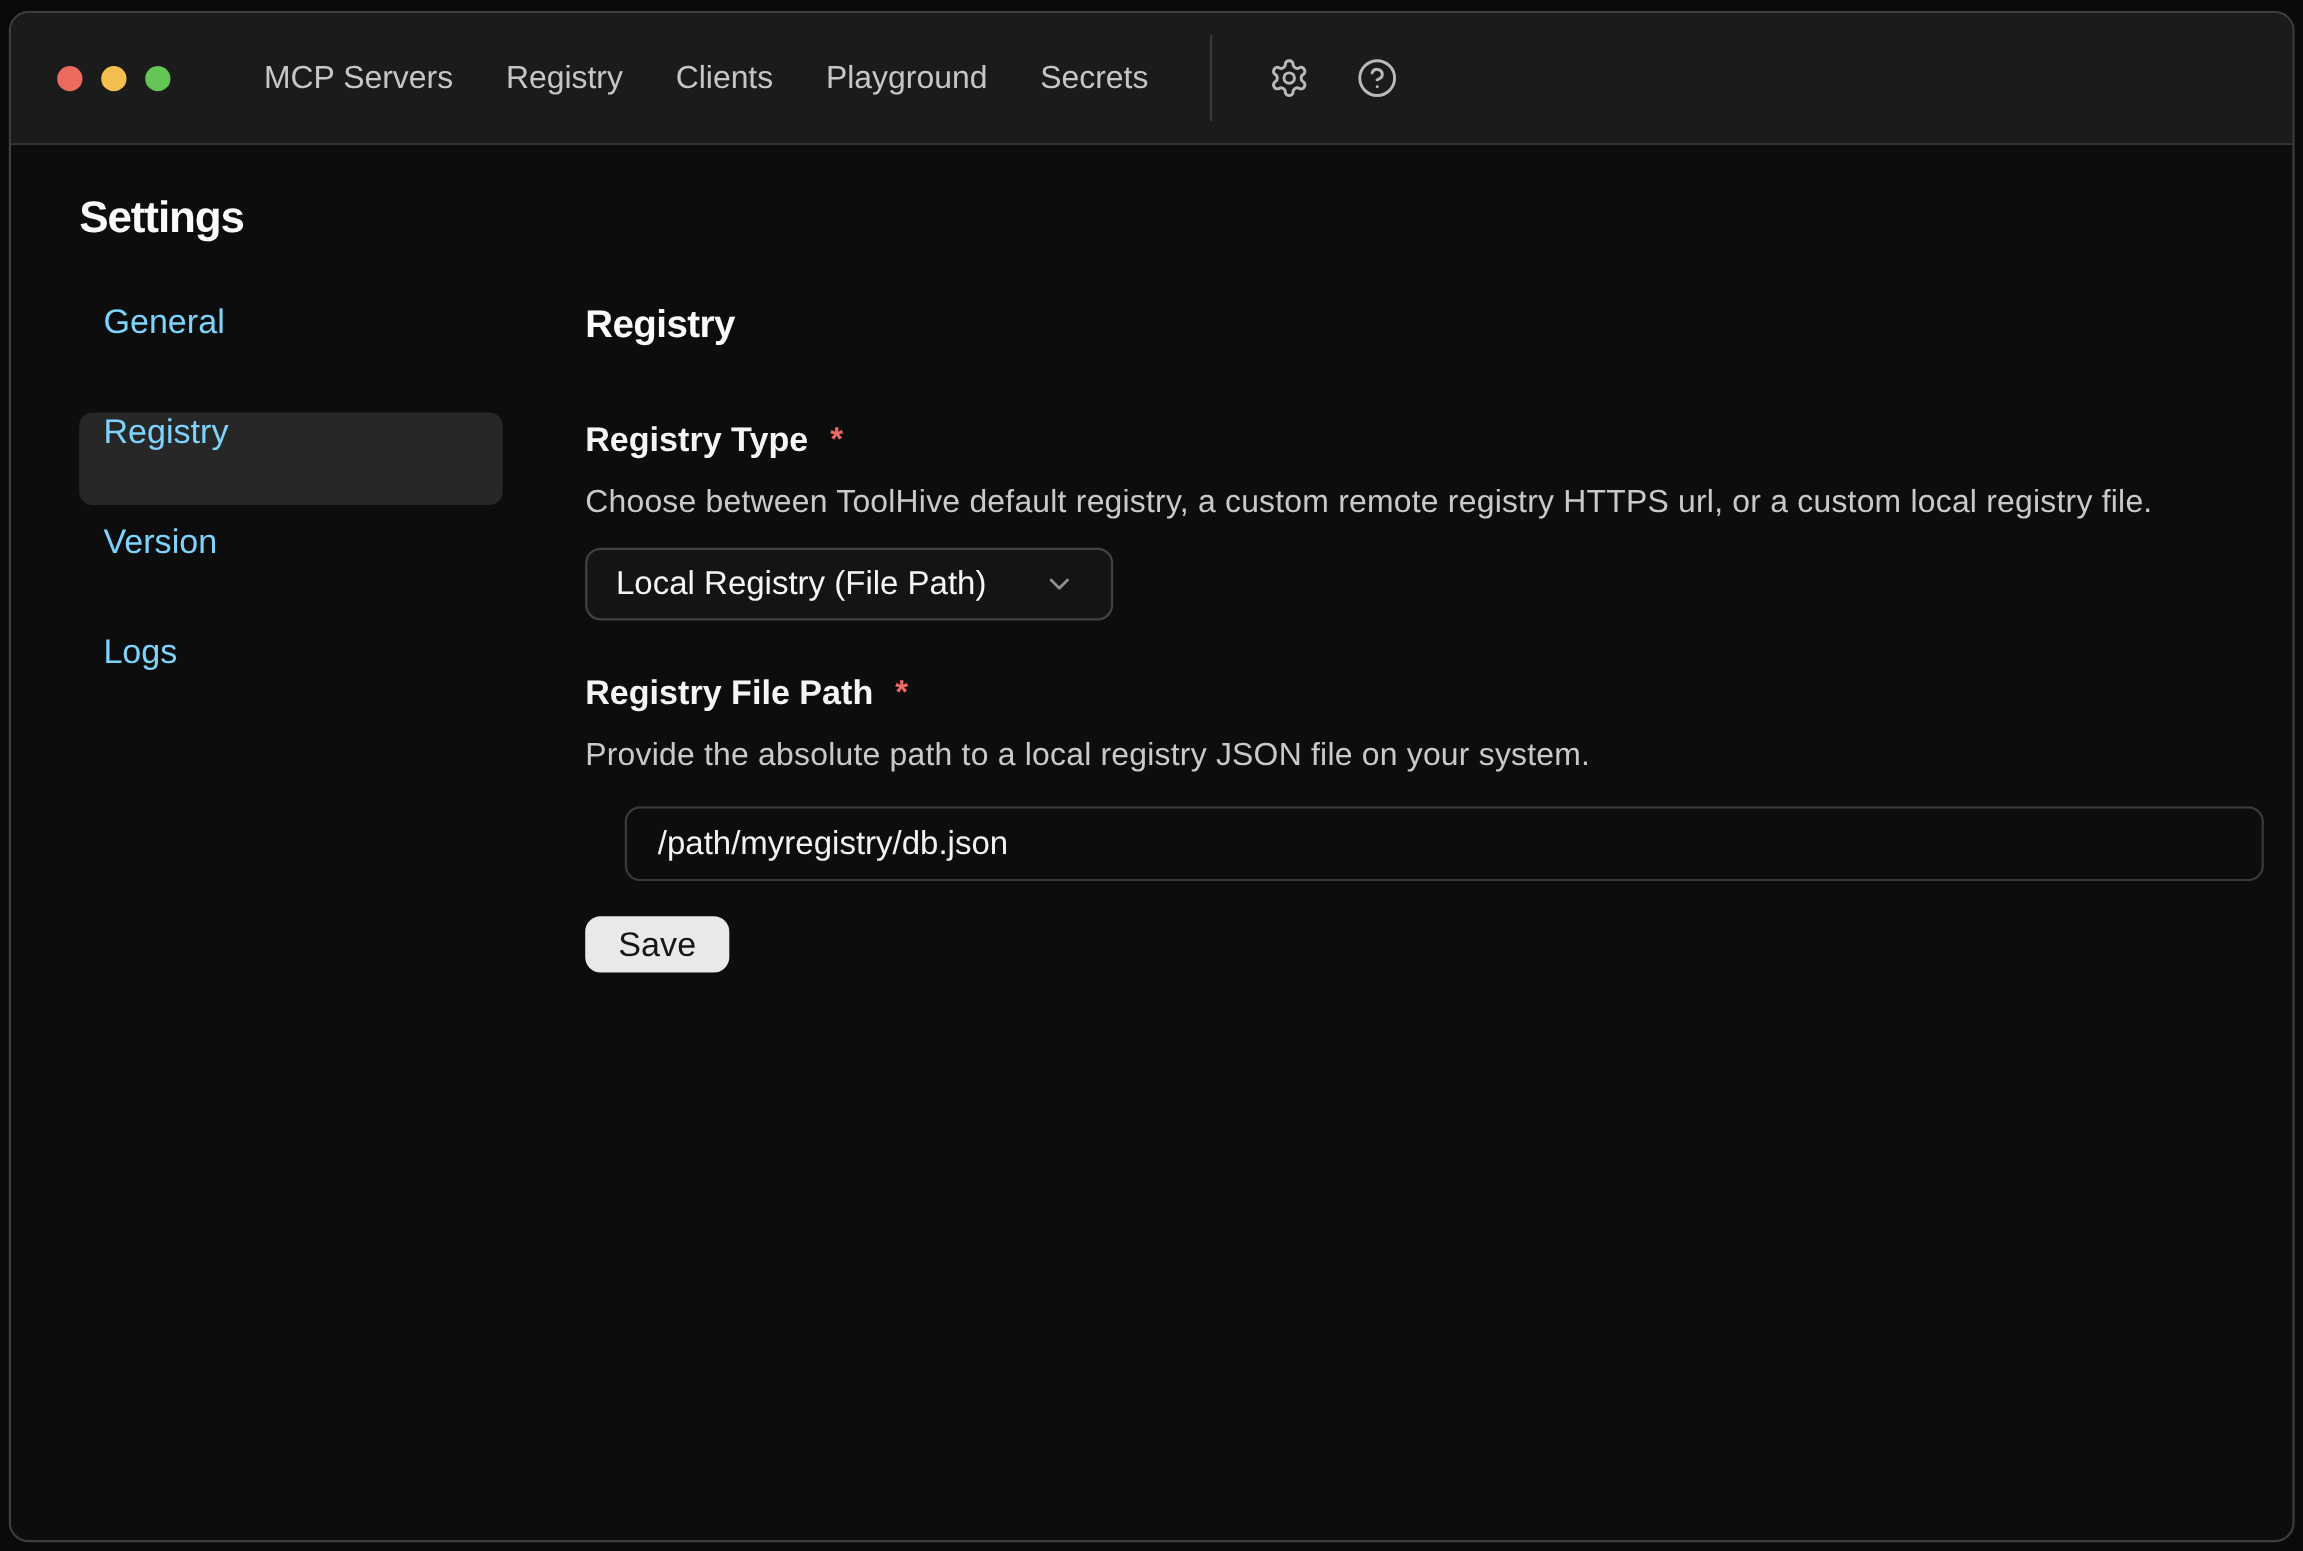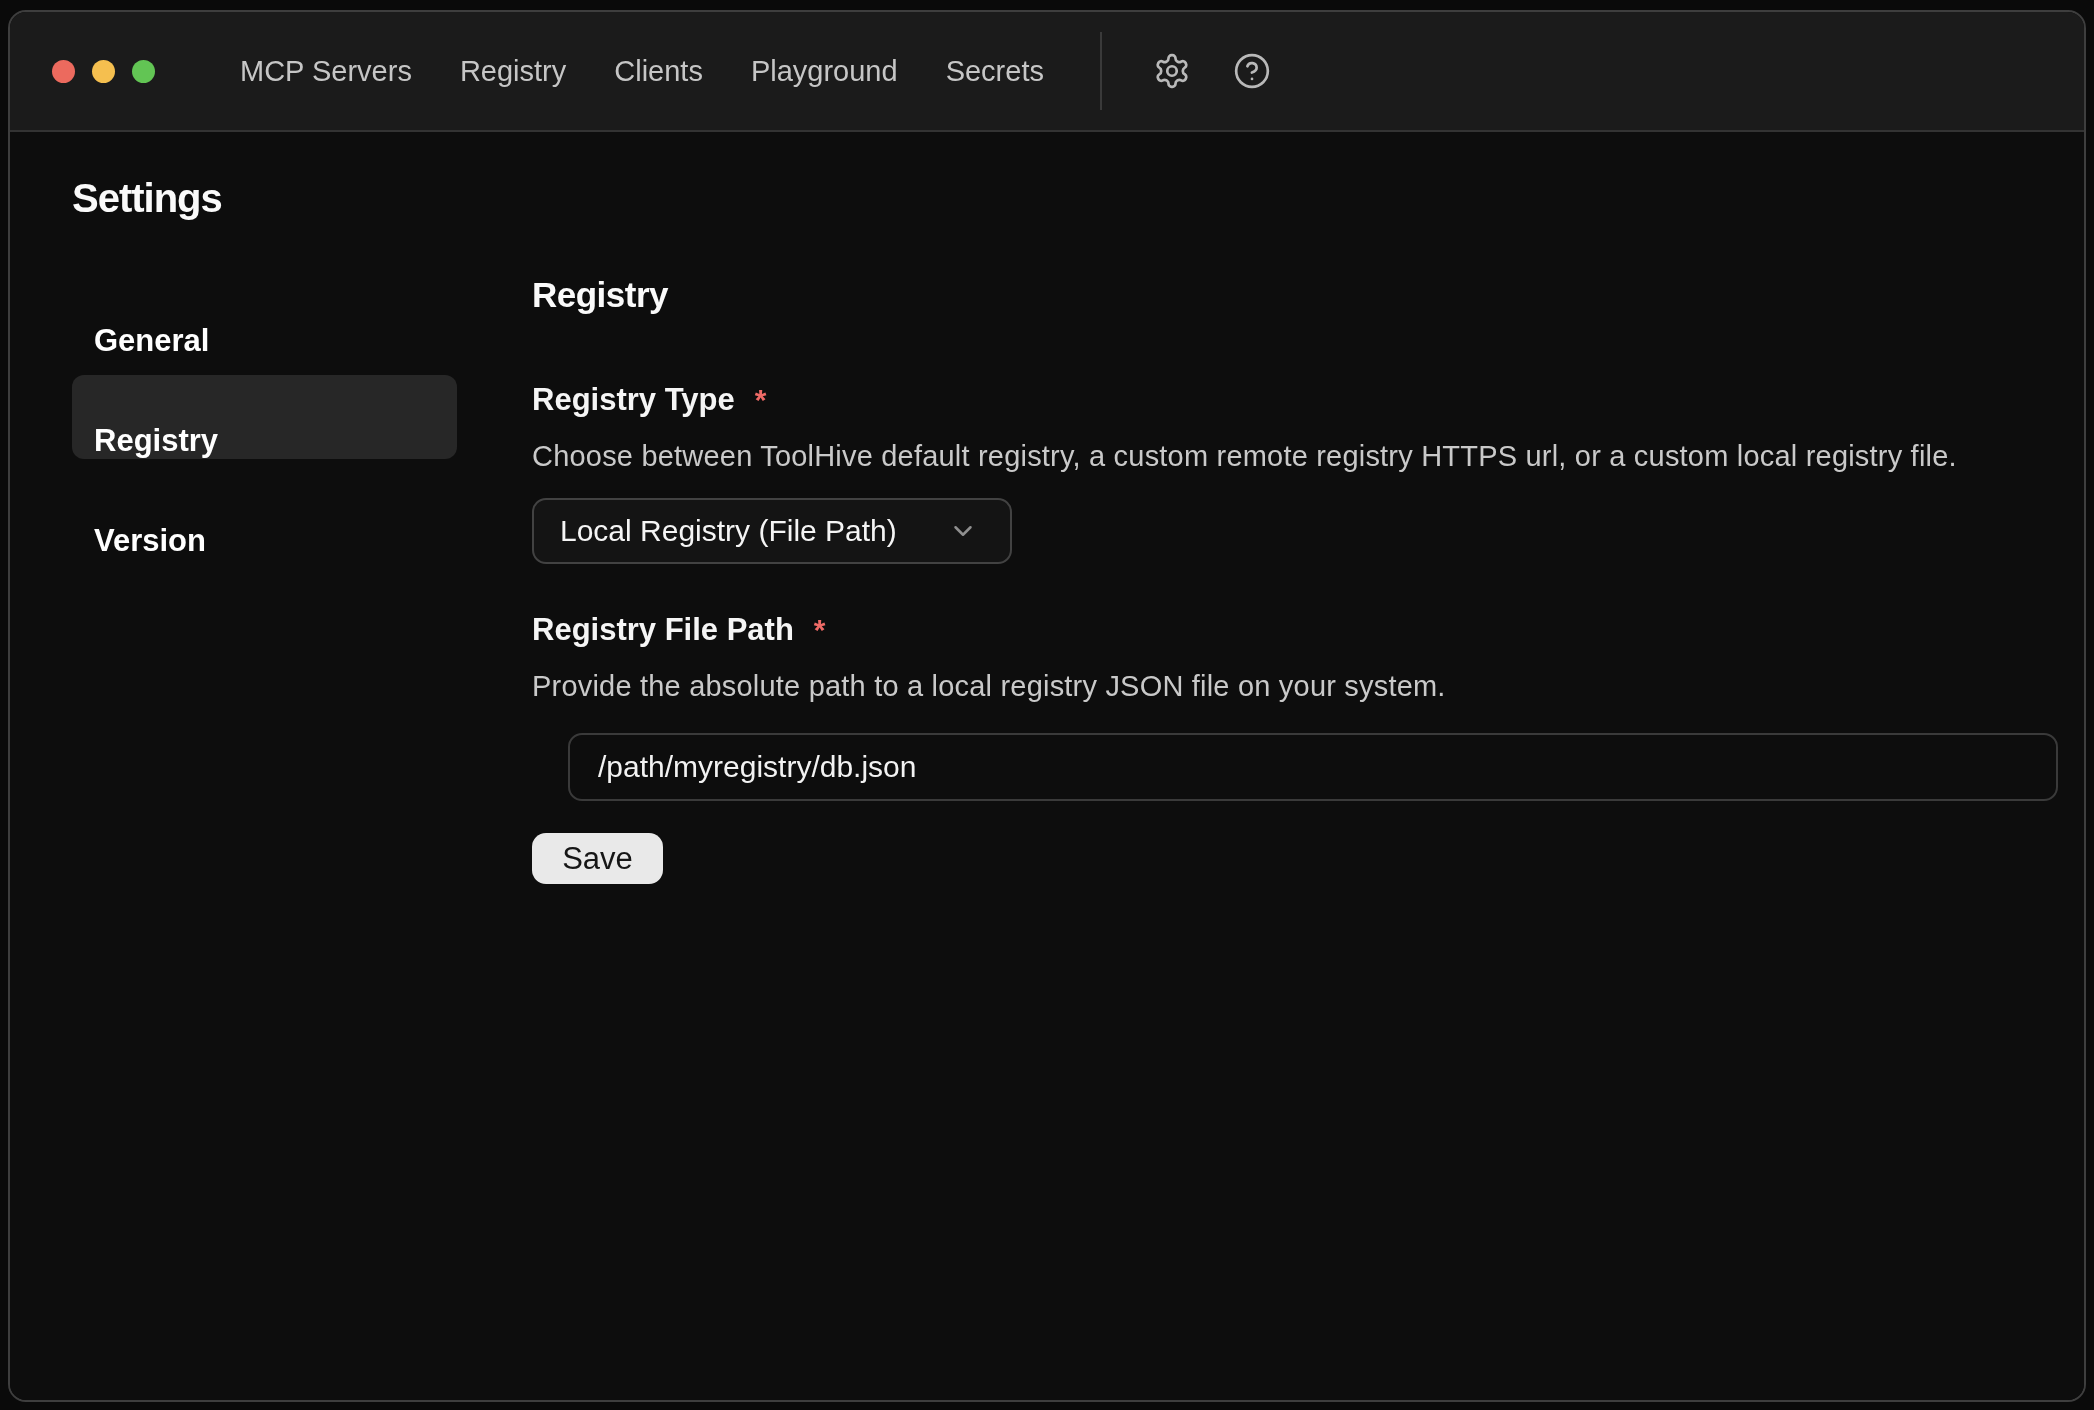--- a/index.html
+++ b/index.html
@@ -95,25 +95,25 @@
     width: 385px;
     flex: 0 0 385px;
     display: flex;
     flex-direction: column;
     gap: 16px;
   }
   .sidebar-item {
     height: 84px;
     border-radius: 12px;
     display: flex;
-    align-items: flex-end;
+    align-items: flex-start;
     padding-left: 22px;
     font-size: 31px;
-    font-weight: 700;
-    color: #ffffff;
+    font-weight: 400;
+    color: #7dd3fc;
     cursor: default;
   }
   .sidebar-item.selected { background: #272727; }
   
   .settings-main {
     margin-left: 75px;
     width: 1490px;
     flex: 0 0 auto;
   }
   .section-title {
@@ -240,20 +240,23 @@
       <div class="settings-sidebar">
         <div class="sidebar-item">
           <span>General</span>
         </div>
         <div class="sidebar-item selected">
           <span>Registry</span>
         </div>
         <div class="sidebar-item">
           <span>Version</span>
         </div>
+        <div class="sidebar-item">
+          <span>Logs</span>
+        </div>
       </div>
 
       <div class="settings-main">
         <h2 class="section-title">Registry</h2>
 
         
         <div class="field-group">
           <div class="field-label-row">
             <span class="field-label">Registry Type</span>
             <span class="required-marker">*</span>

